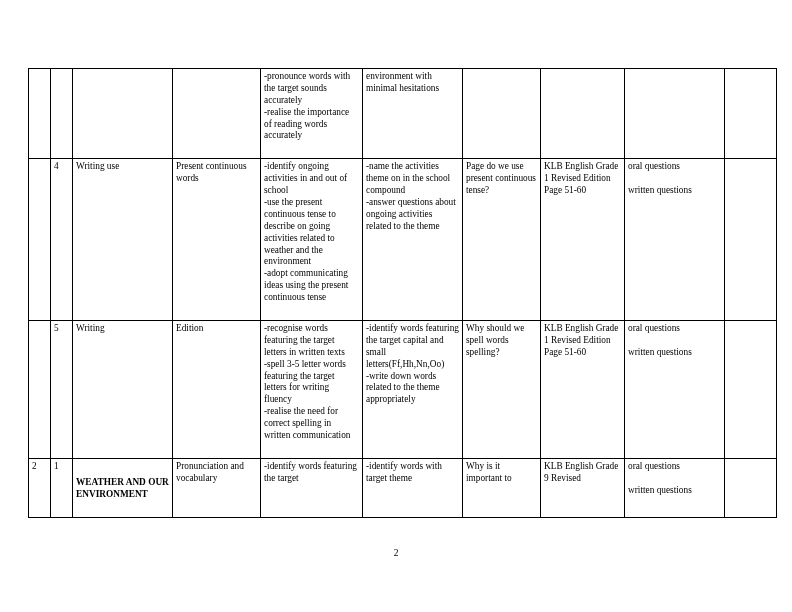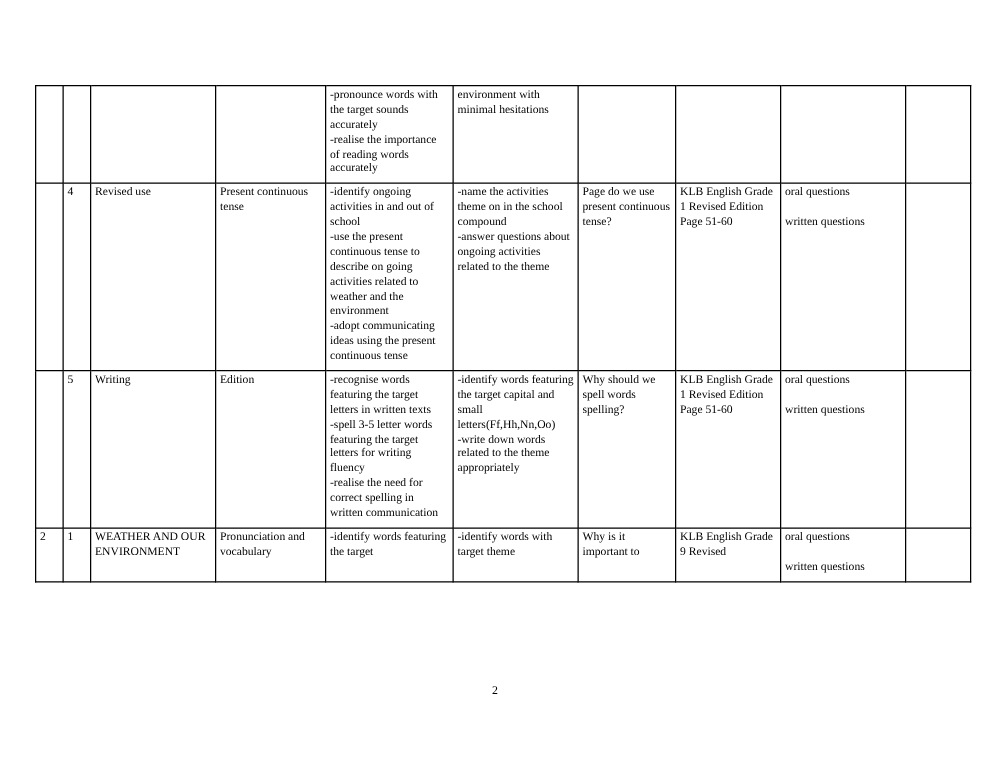--- a/index.html
+++ b/index.html
@@ -31,41 +31,41 @@
   table.scheme {
     border-collapse: collapse;
     table-layout: fixed;
     width: 748px;
     font-size: 9.3px;
     line-height: 1.28;
   }
   table.scheme td {
     border: 1px solid #000000;
     vertical-align: top;
-    padding: 2px 3px 4px 3px;
+    padding: 2px 3px 16px 3px;
     word-wrap: break-word;
     overflow-wrap: break-word;
   }
   
   col.c-wk   { width: 22px; }
   col.c-ls   { width: 22px; }
   col.c-strand { width: 100px; }
   col.c-sub  { width: 88px; }
   col.c-lo   { width: 102px; }
   col.c-act  { width: 100px; }
   col.c-kiq  { width: 78px; }
   col.c-lr   { width: 84px; }
   col.c-asmt { width: 100px; }
   col.c-ref  { width: 52px; }
 
   .cell-text {
     display: block;
     white-space: pre-line;
   }
-  .bold { font-weight: normal; }
+  .bold { font-weight: bold; margin-top: 16px; }
 
   .page-number {
     position: absolute;
     left: 0;
     top: 548px;
     width: 792px;
     text-align: center;
     font-size: 9.5px;
     font-family: "Liberation Serif", serif;
   }
@@ -123,24 +123,24 @@
             </td>
         </tr>
         <tr>
           <td>
               <span class="cell-text"></span>
             </td>
           <td>
               <span class="cell-text">4</span>
             </td>
           <td>
-              <span class="cell-text">Revised use</span>
-            </td>
-          <td>
-              <span class="cell-text">Present continuous tense</span>
+              <span class="cell-text">Writing use</span>
+            </td>
+          <td>
+              <span class="cell-text">Present continuous words</span>
             </td>
           <td>
               <span class="cell-text">-identify ongoing activities in and out of school
 -use the present continuous tense to describe on going activities related to weather and the environment
 -adopt communicating ideas using  the present continuous tense</span>
             </td>
           <td>
               <span class="cell-text">-name the activities theme on in the school compound
 -answer questions about ongoing activities related to the theme</span>
             </td>

